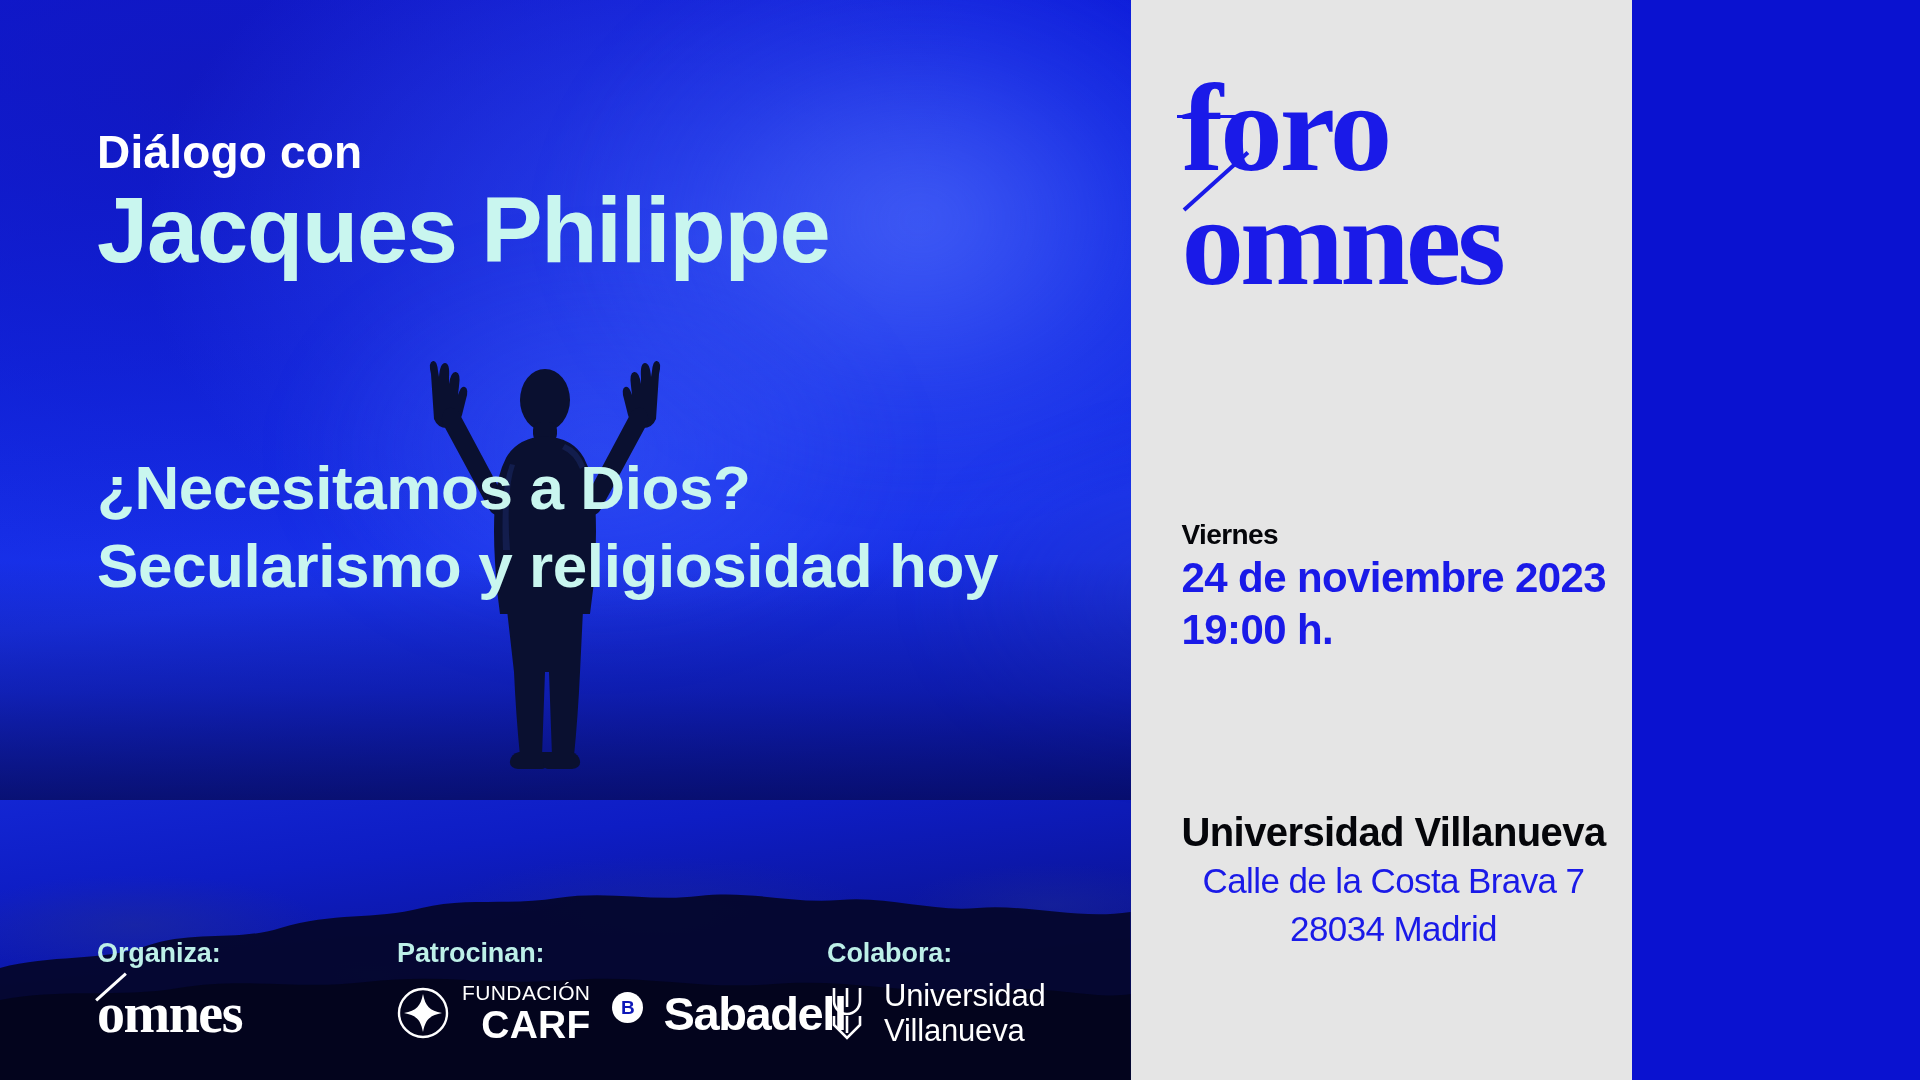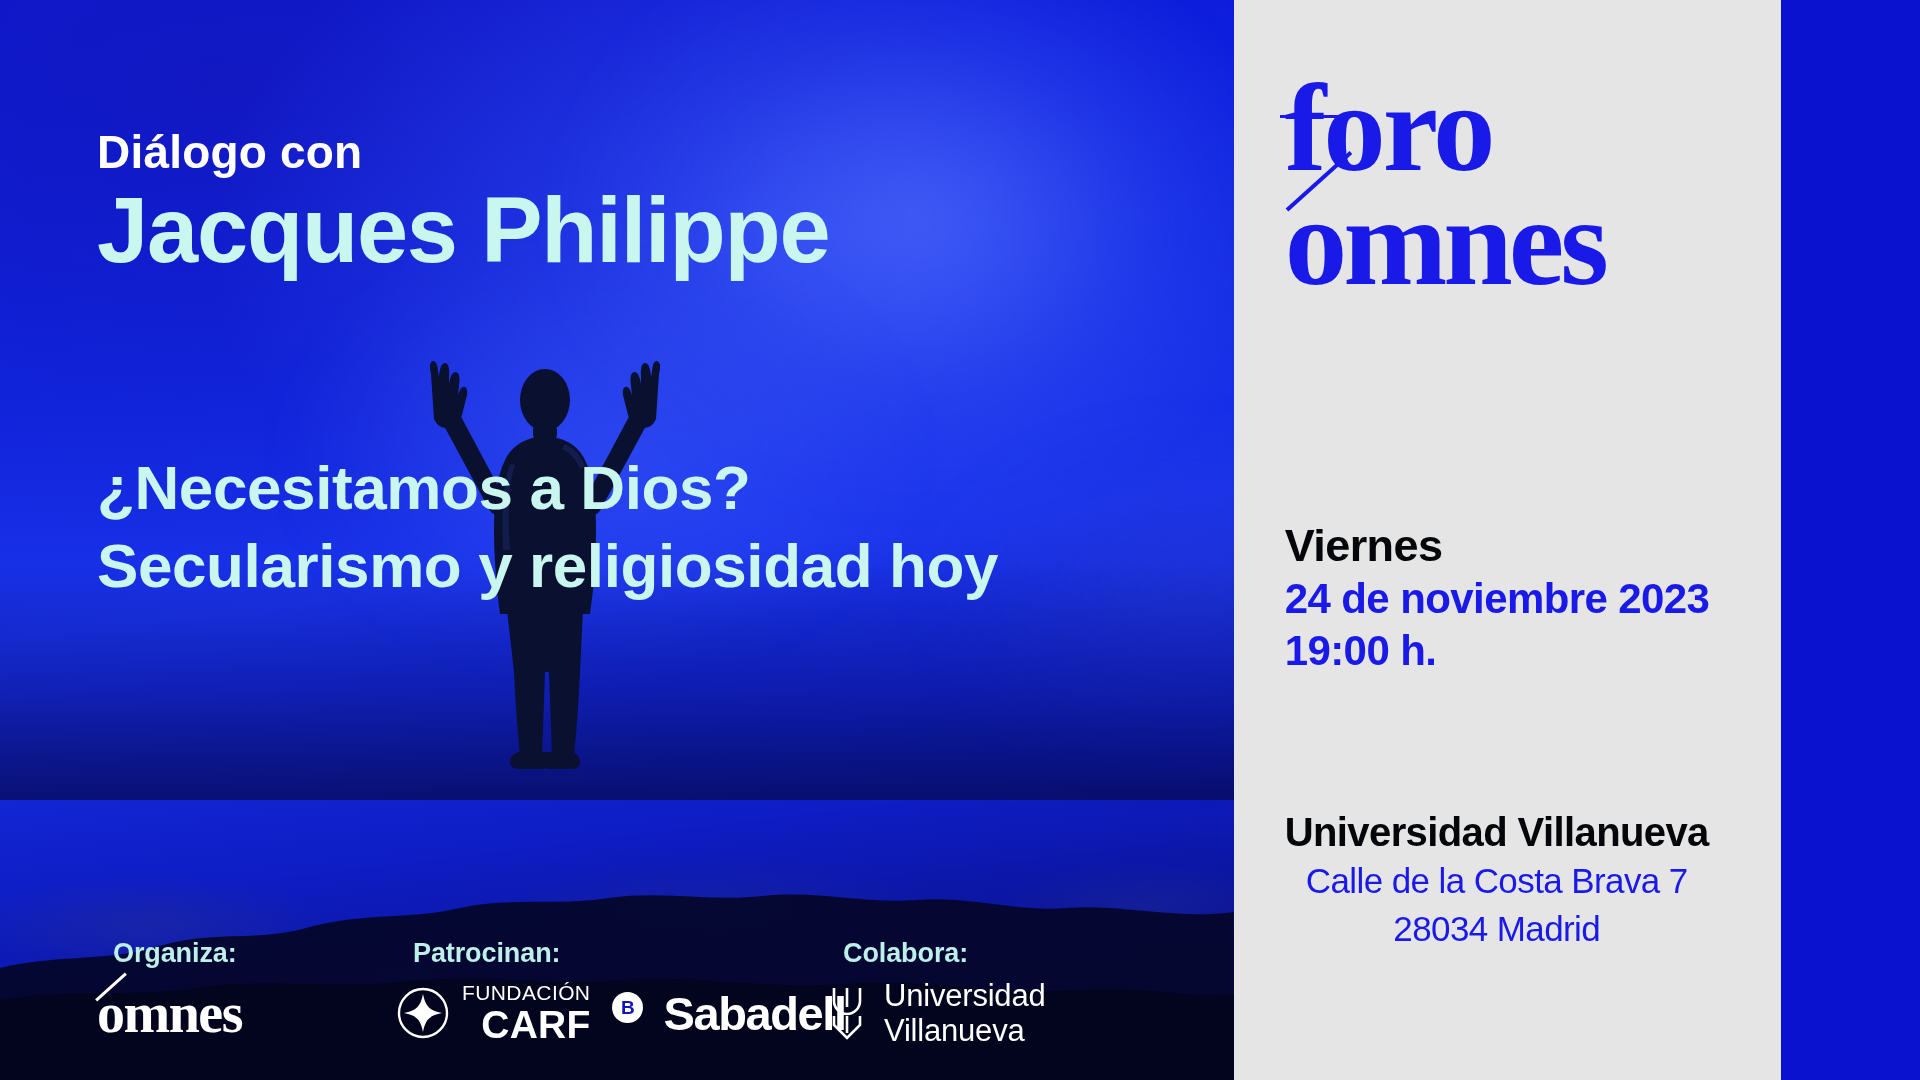--- a/index.html
+++ b/index.html
@@ -2,21 +2,21 @@
 <html lang="es"><head>
 <meta charset="utf-8">
 <style>
   * { margin:0; padding:0; box-sizing:border-box; }
   html, body { width:1920px; height:1080px; overflow:hidden; }
   body {
     font-family:"Liberation Sans", sans-serif;
     background:#0a12d0;
   }
 
-  .poster { position:relative; width:1781px; height:1080px; display:flex; }
+  .poster { position:relative; width:1632px; height:1080px; display:flex; }
 
   
   .left-panel {
     position:relative;
     width:1330px; height:1080px;
     overflow:hidden;
     background:
       radial-gradient(ellipse 900px 620px at 62% 22%, rgba(60,90,255,.55) 0%, rgba(30,45,220,0) 62%),
       radial-gradient(ellipse 1100px 700px at 18% 8%, rgba(18,24,190,.85) 0%, rgba(18,24,190,0) 70%),
       linear-gradient(173deg,#0c17d6 0%, #1026e2 30%, #1a33ea 52%, #0e1dc4 74%, #0a1290 88%, #060a52 100%);
@@ -90,21 +90,20 @@
     position:absolute; left:97px; bottom:36px; right:40px;
     display:flex; align-items:flex-end; gap:0;
   }
   .sponsor-group { display:flex; flex-direction:column; }
   .sponsor-group.g-organiza { width:300px; }
   .sponsor-group.g-patrocinan { width:430px; }
   .sponsor-group.g-colabora { width:260px; }
   .sponsor-label {
     font-size:27px; font-weight:700; color:#bdf0e8; margin-bottom:13px;
     letter-spacing:-.1px;
-    margin-left:16px;
   }
   .sponsor-logos { display:flex; align-items:center; gap:22px; height:62px; }
 
   .logo-omnes-white {
     font-family:"Liberation Serif", serif;
     font-size:56px; font-weight:700; color:#ffffff;
     letter-spacing:-1.5px; line-height:1; position:relative; display:inline-block;
   }
   .logo-omnes-white .slash {
     position:absolute; left:-1px; top:14px; width:40px; height:2.6px;
@@ -166,21 +165,21 @@
   }
   .brand-omnes .slash {
     position:absolute; left:2px; top:26px; width:86px; height:4px;
     background:#1a1ae8; transform:rotate(-42deg); transform-origin:left center;
   }
 
   .date-block { position:absolute; left:51px; top:518px; }
   .venue-block { position:absolute; left:51px; top:808px;text-align:center; }
 
   .line-dark {
-    font-size:45px; font-weight:700; color:#05060a;
+    font-size:28px; font-weight:700; color:#05060a;
     letter-spacing:-.6px; line-height:1.23; white-space:nowrap;
   }
   .line-blue {
     font-size:42px; font-weight:700; color:#1a1ae8;
     letter-spacing:-.6px; line-height:1.23; white-space:nowrap;
   }
   .venue-block .line-dark { font-size:40px; }
   .venue-block .line-blue { font-size:35px; font-weight:400; line-height:1.38; }
 </style>
 </head>

